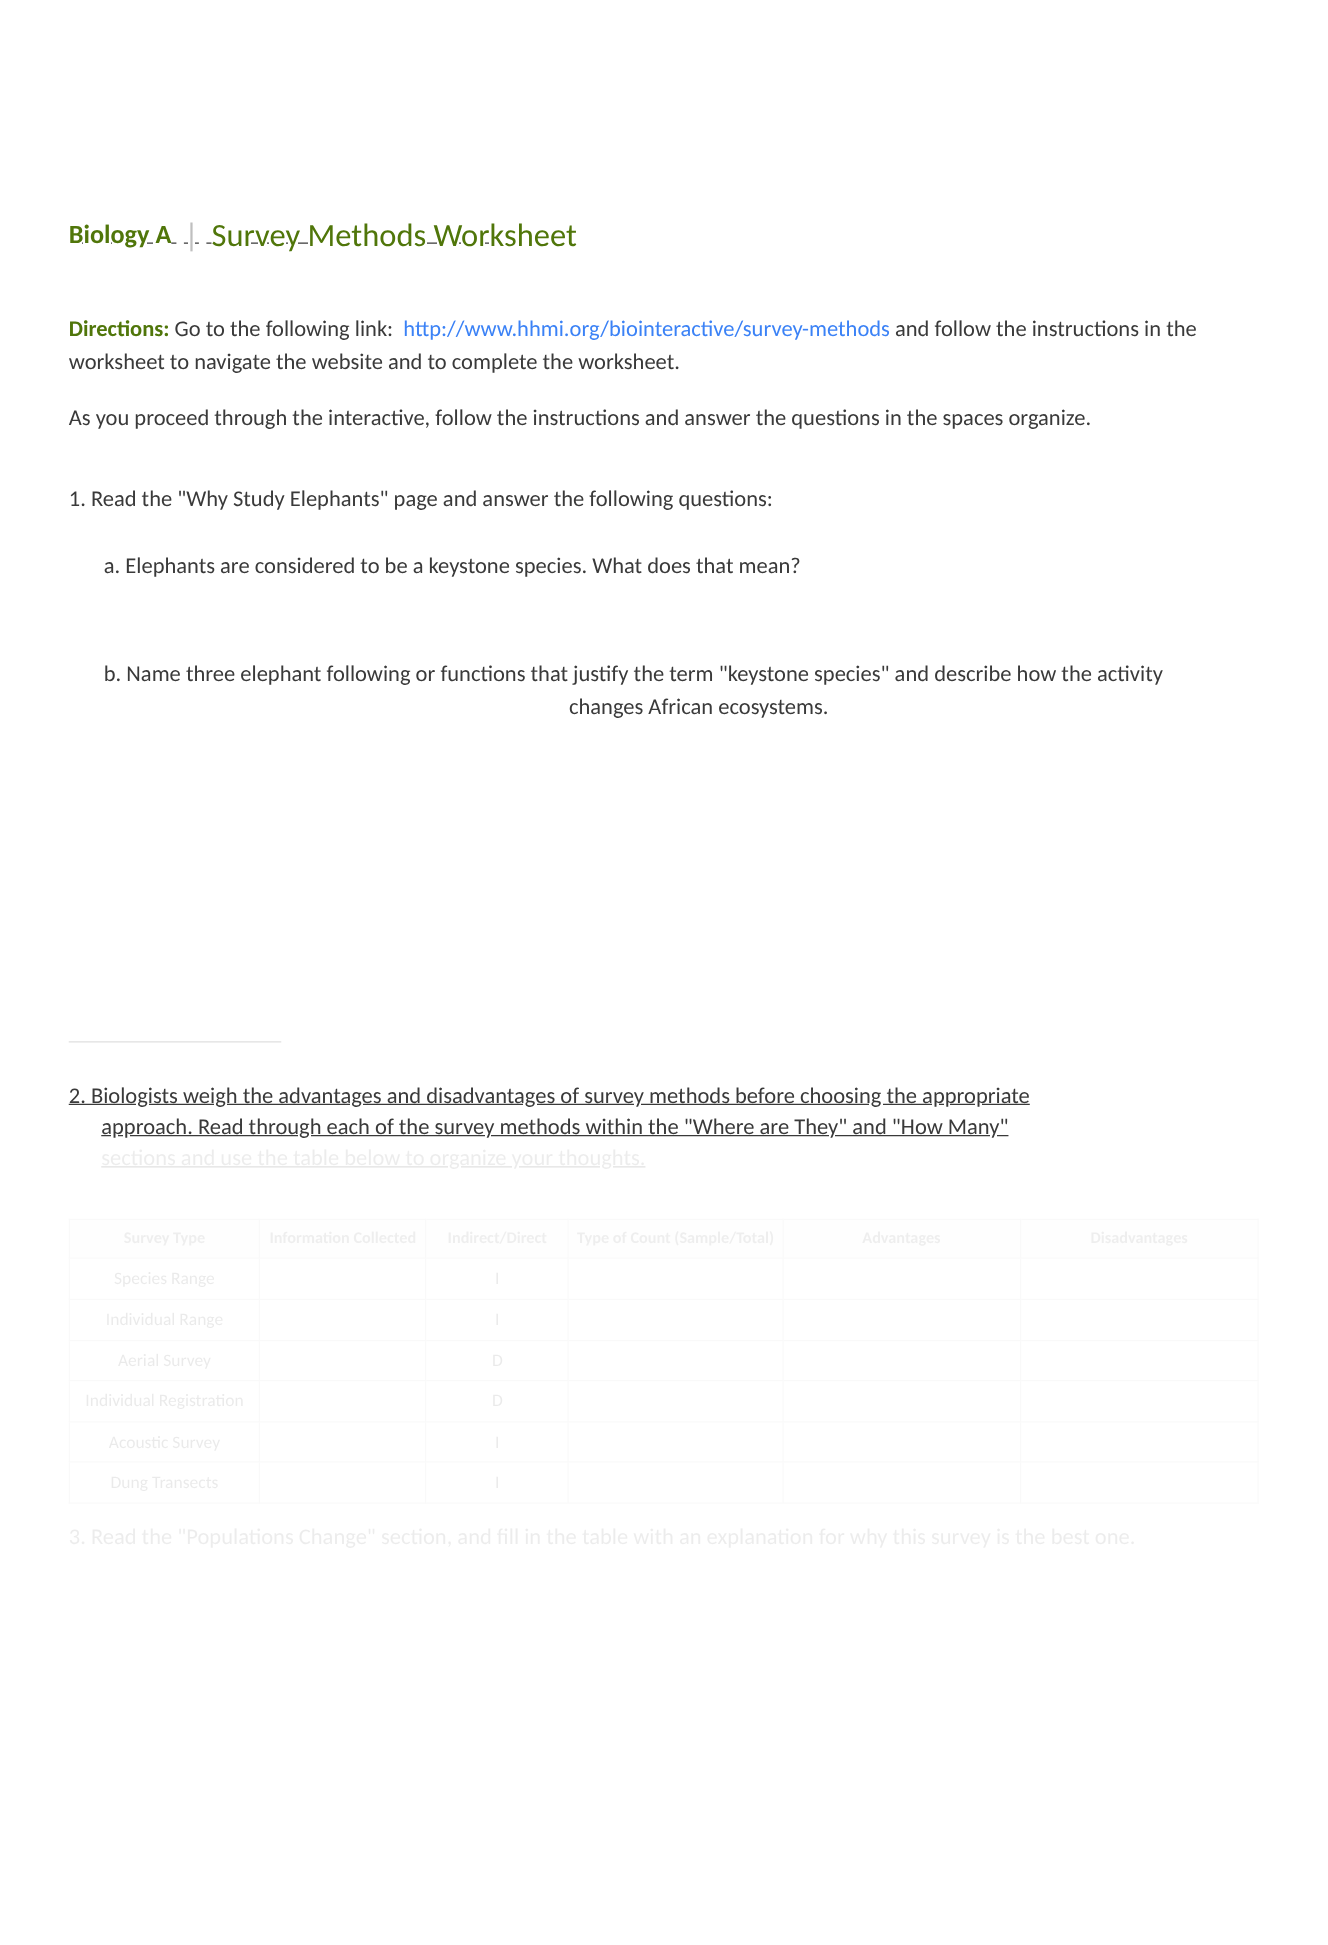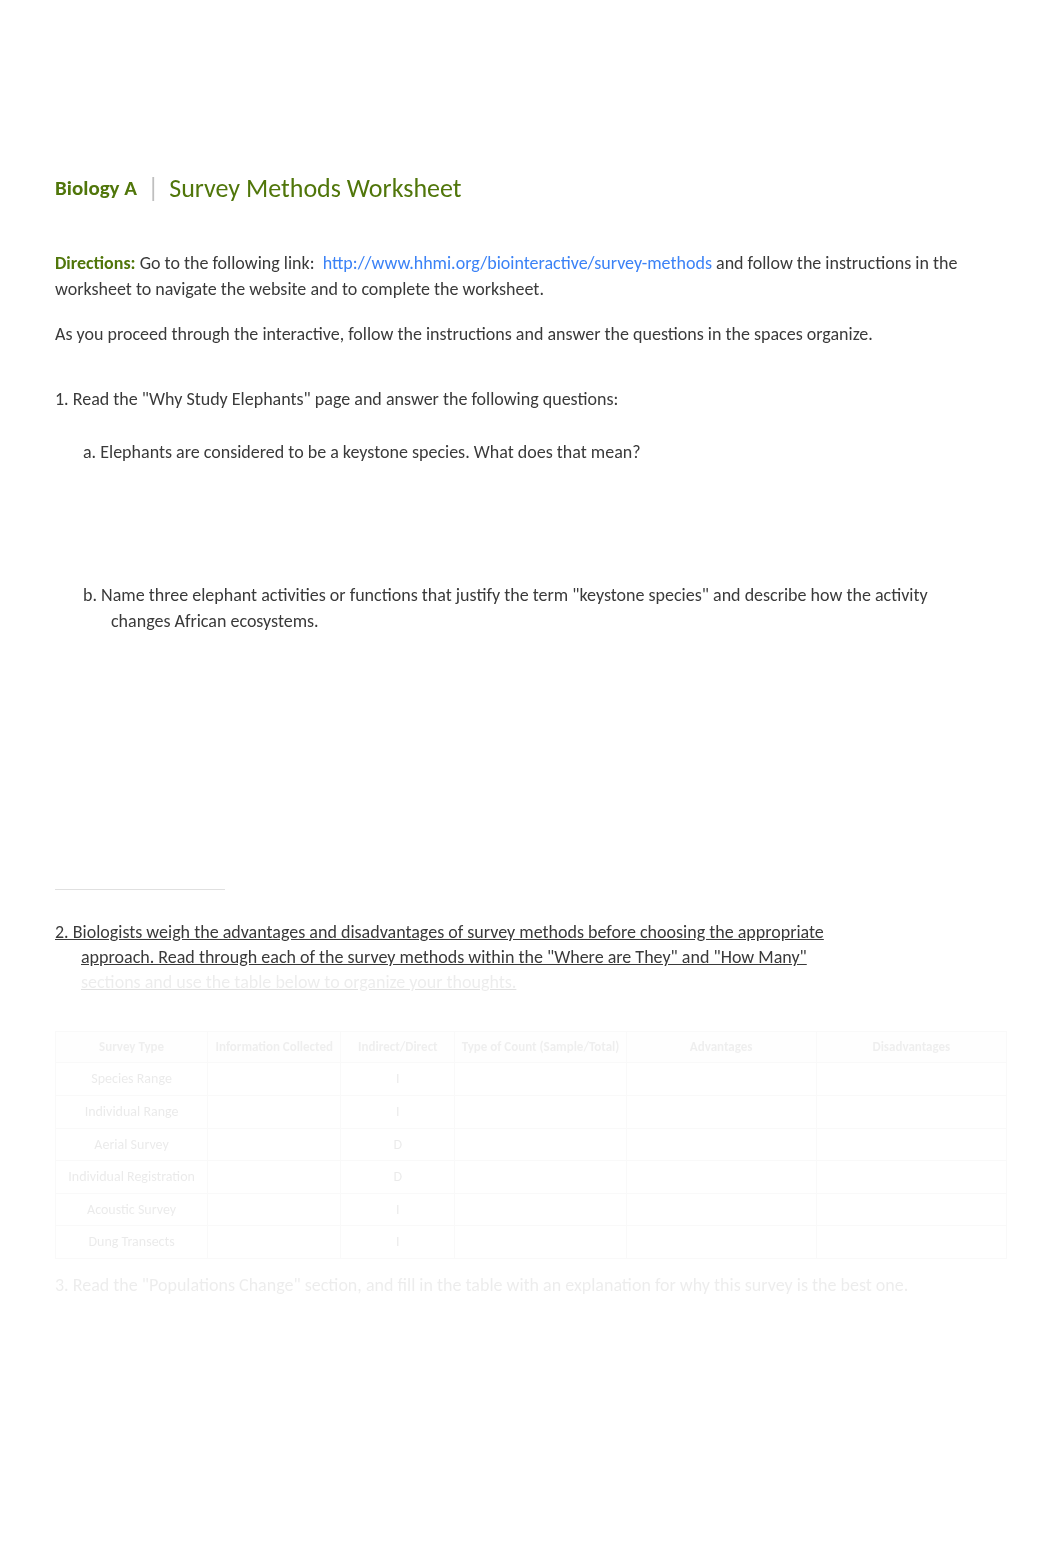--- a/index.html
+++ b/index.html
@@ -9,20 +9,21 @@
     width: 1062px;
     height: 1556px;
     padding: 170px 55px 0 55px;
     color: #3a3a3a;
     font-size: 18px;
     line-height: 1.4;
     position: relative;
   }
   .title-row {
     margin-bottom: 45px;
+    text-decoration: underline;
   }
   .course {
     color: #50760a;
     font-weight: bold;
     font-size: 21px;
     vertical-align: middle;
   }
   .divider {
     color: #bfbfbf;
     font-size: 26px;
@@ -42,23 +43,23 @@
     font-size: 18px;
     margin-right: 0;
   }
   .link {
     color: #3b82f6;
     text-decoration: none;
   }
   .intro { margin-bottom: 20px; }
   .intro2 { margin-bottom: 40px; }
   .q1 { margin-bottom: 28px; padding-left: 0; }
-  .q1a { margin-left: 28px; margin-bottom: 118px; }
+  .q1a { margin-left: 28px; margin-bottom: 62px; }
   .q1b { margin-left: 28px; margin-bottom: 255px; padding-left: 16px; text-indent: -16px; }
-  .q1b-line2 { display: block; text-indent: 0; padding-left: 12px; }
+  .q1b-line2 { display: block; text-indent: 0; padding-left: 12px; text-align: center; }
   .hr {
     width: 170px;
     height: 1px;
     background: #e0e0e0;
     margin-bottom: 30px;
   }
   .q2 { margin-bottom: 36px; padding-left: 16px; text-indent: -16px; text-decoration: underline; }
   .q2-line { display: block; text-indent: 0; padding-left: 10px; }
   .faded {
     opacity: 0.15;
@@ -106,21 +107,21 @@
   <span>Go to the following link:</span>
   &nbsp;<a class="link">http://www.hhmi.org/biointeractive/survey-methods</a>
   <span>and follow the instructions in the worksheet to navigate the website and to complete the worksheet.</span>
 </p>
 
 <p class="intro2">As you proceed through the interactive, follow the instructions and answer the questions in the spaces organize.</p>
 
 <p class="q1">1.  Read the "Why Study Elephants" page and answer the following questions:</p>
 <p class="q1a">a.  Elephants are considered to be a keystone species. What does that mean?</p>
 <p class="q1b">
-  <span>b. Name three elephant activities or functions that justify the term "keystone species" and describe how the activity</span>
+  <span>b. Name three elephant following or functions that justify the term "keystone species" and describe how the activity</span>
   <span class="q1b-line2">changes African ecosystems.</span>
 </p>
 
 <div class="hr"></div>
 
 <p class="q2">
   <span>2. Biologists weigh the advantages and disadvantages of survey methods before choosing the appropriate</span>
   <span class="q2-line">approach. Read through each of the survey methods within the "Where are They" and "How Many"</span>
   <span class="q2-line faded">sections and use the table below to organize your thoughts.</span>
 </p>

